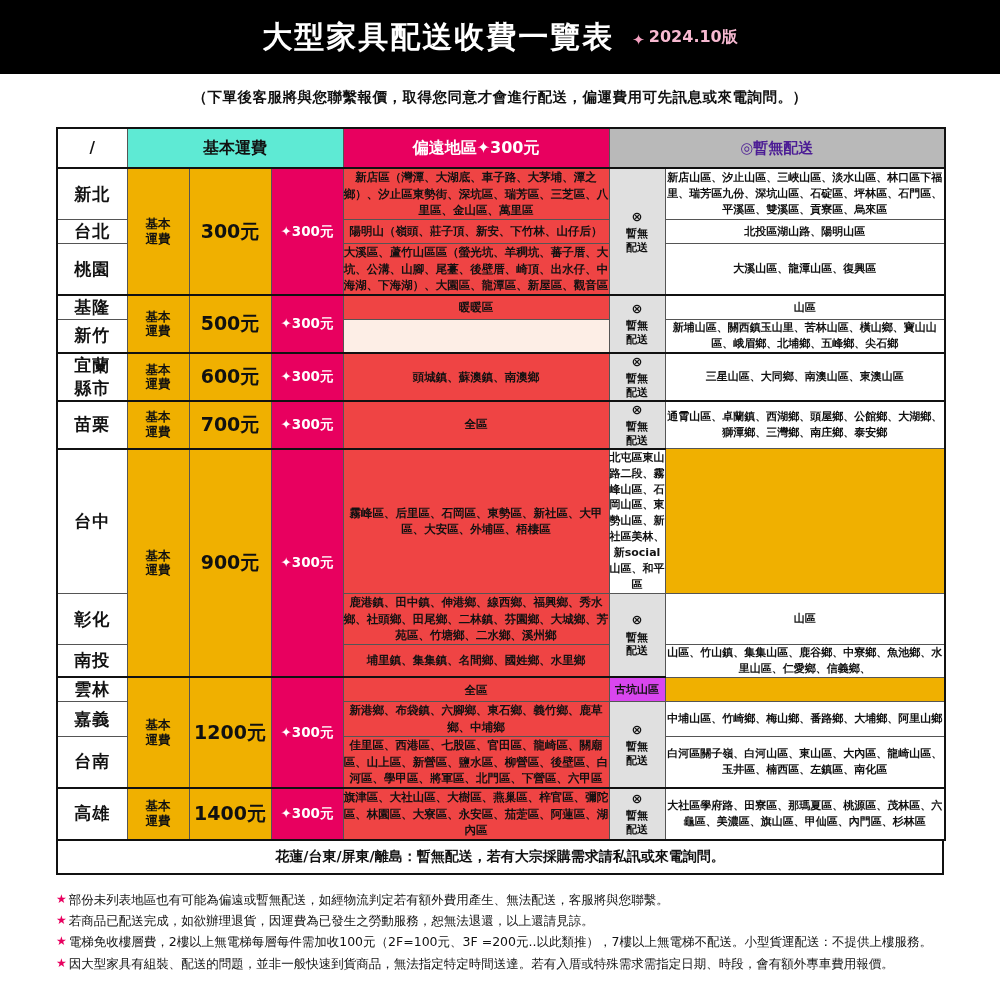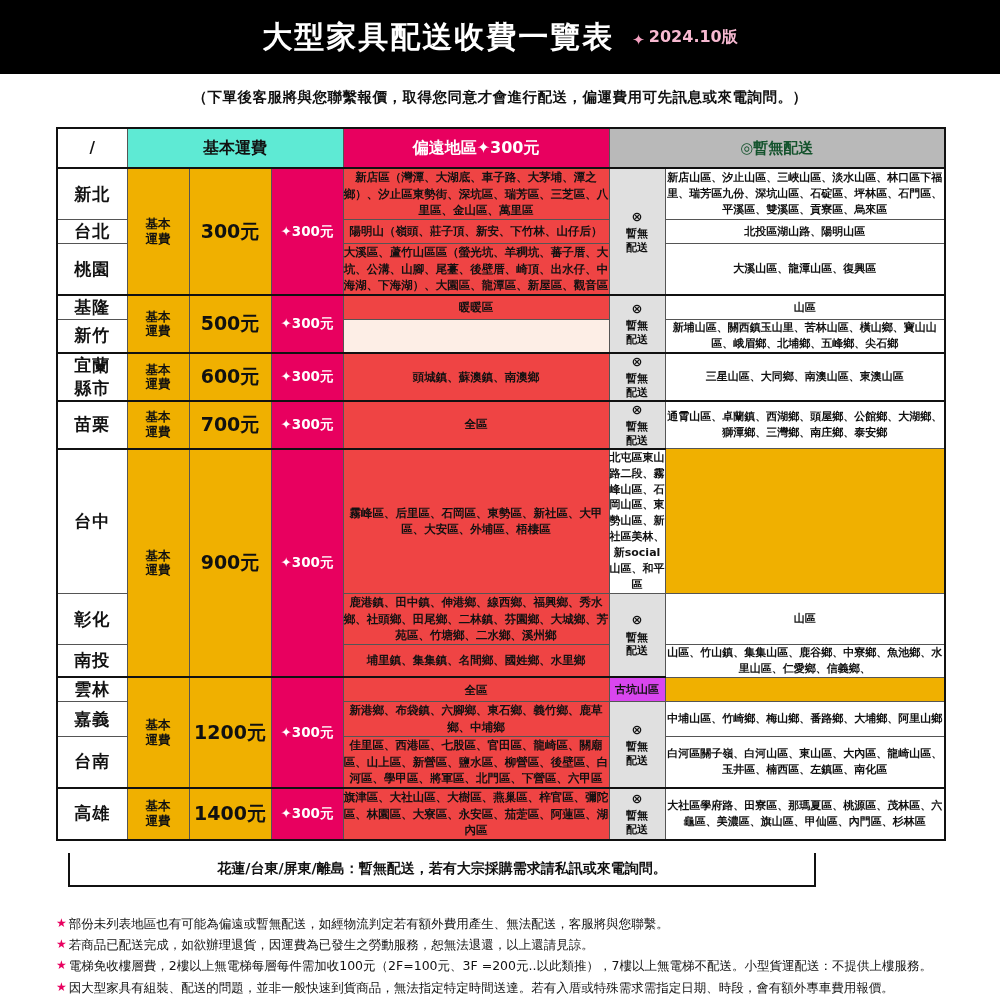--- a/index.html
+++ b/index.html
@@ -82,21 +82,21 @@
 
   thead td {
     height: 40px;
     text-align: center;
     font-weight: bold;
     font-size: 15px;
   }
   .h-slash { background: #ffffff; font-size: 15px; }
   .h-basic { background: #5eead4; color:#111; font-size: 16px; }
   .h-remote{ background: #e8005f; color:#ffffff; font-size: 16px; }
-  .h-none  { background: #b9b9b9; color:#14532d; font-size: 15px; }
+  .h-none  { background: #b9b9b9; color:#4c1d95; font-size: 15px; }
 
   .region {
     text-align: center;
     font-weight: bold;
     font-size: 17px;
     background: #ffffff;
     letter-spacing: 1px;
   }
   .basic {
     background: #f0b000;
@@ -153,22 +153,22 @@
 
   .footline {
     text-align: center;
     font-size: 14px;
     font-weight: bold;
     padding: 7px 0;
     background: #ffffff;
     border-left: 2px solid #111;
     border-right: 2px solid #111;
     border-bottom: 2px solid #111;
-    width: 748px;
-    margin: 12px;
+    width: 888px;
+    margin: 0;
   }
 
   
   .notes {
     padding: 14px 56px 0 56px;
   }
   .note {
     display: flex;
     align-items: flex-start;
     font-size: 12.5px;

